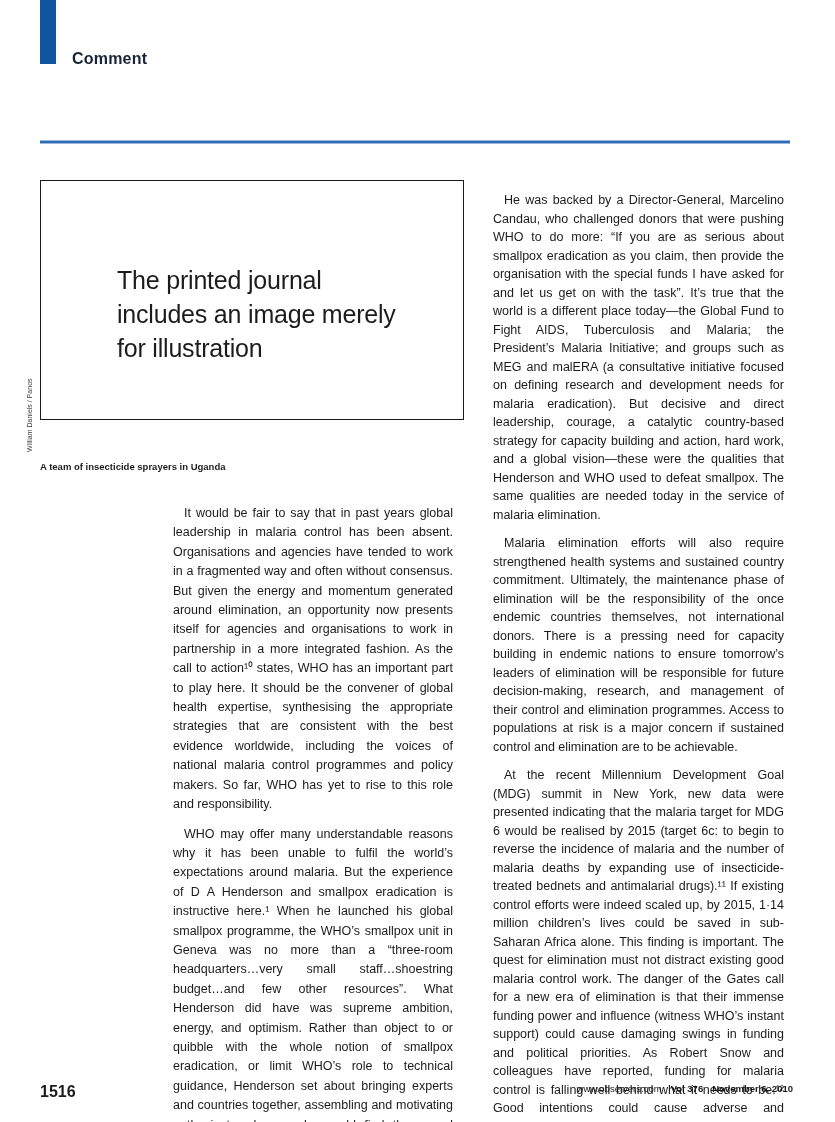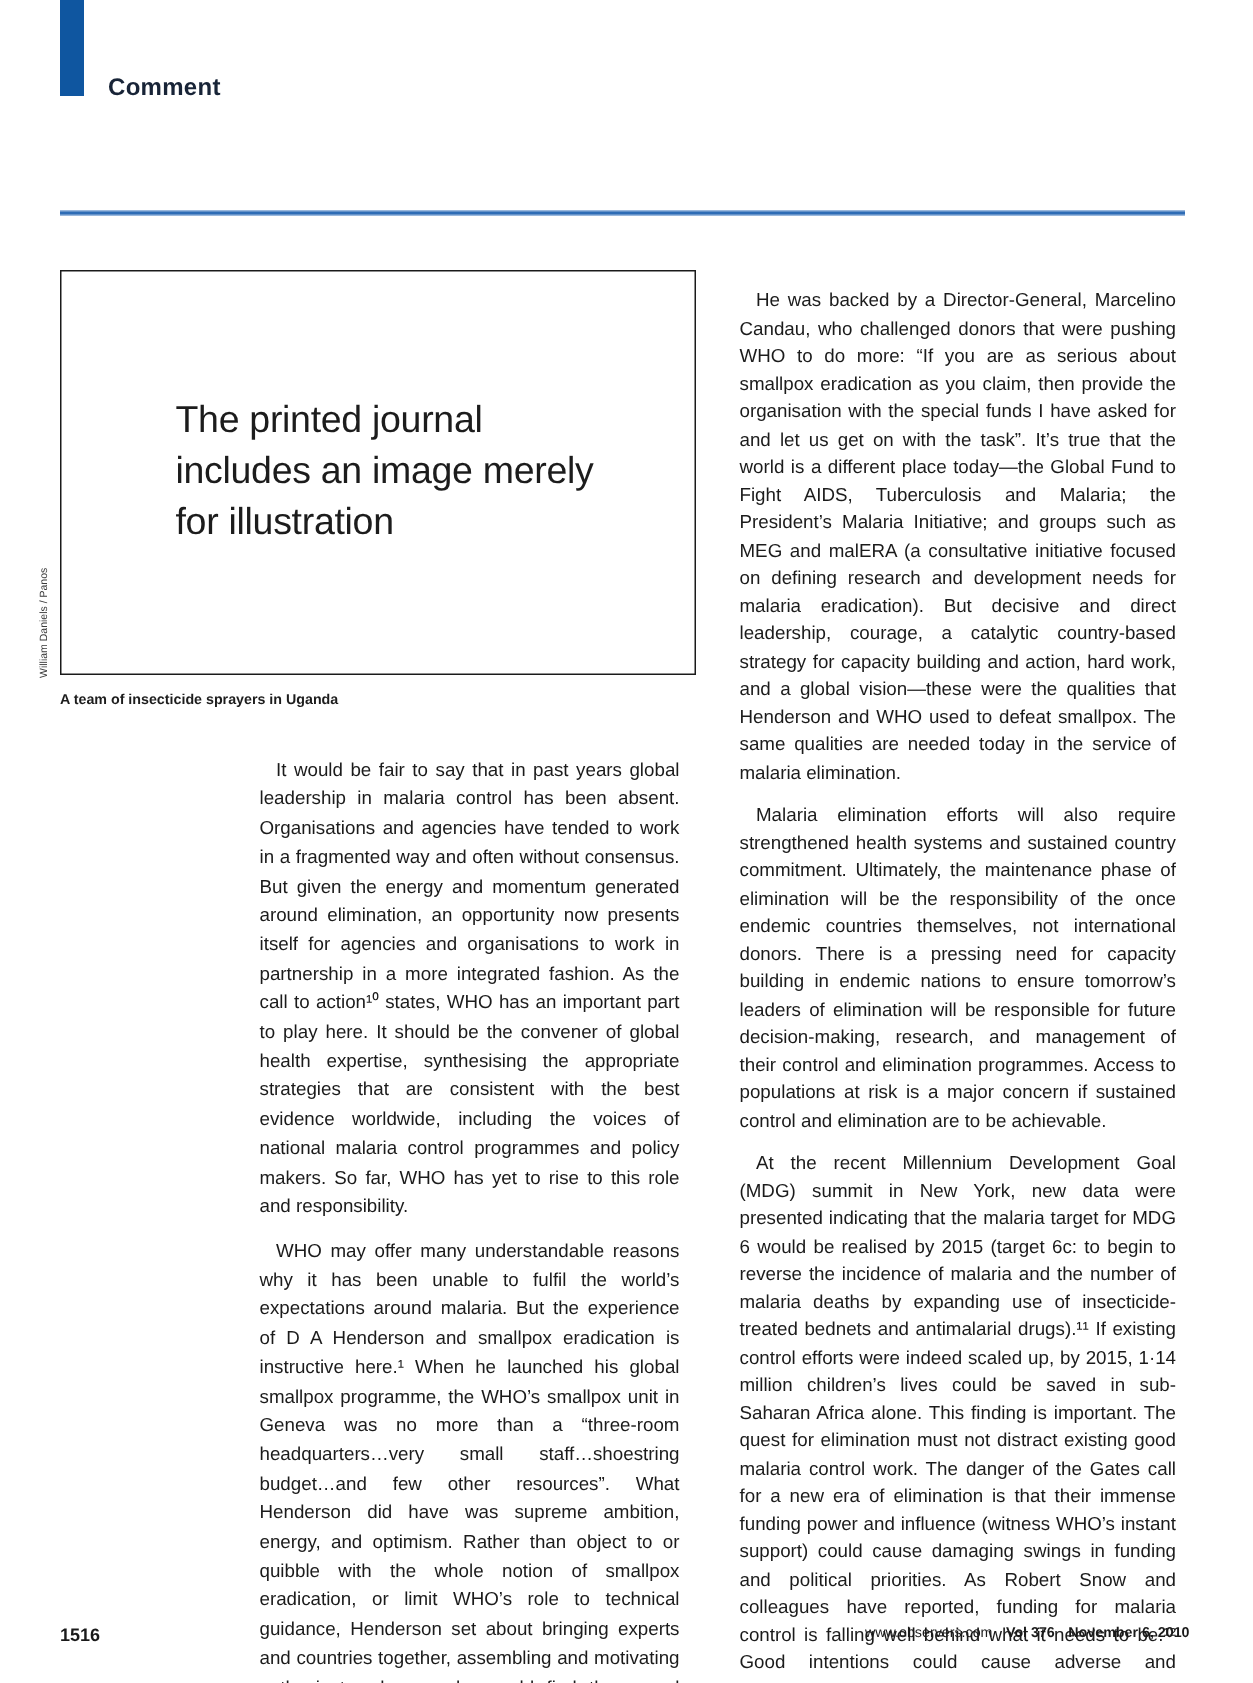--- a/index.html
+++ b/index.html
@@ -36,21 +36,21 @@
     width: 750px; height: 2px;
     background: #2e6cb5;
     border-top: 1px solid #9ab8dd;
     border-bottom: 1px solid #9ab8dd;
   }
 
   
   .figure-box {
     position: absolute;
     left: 40px; top: 180px;
-    width: 424px; height: 270px;
+    width: 424px; height: 240px;
     border: 1px solid #1a1a1a;
     background: #ffffff;
     box-sizing: border-box;
   }
   .figure-text {
     position: absolute;
     left: 76px; top: 82px;
     width: 330px;
     font-size: 25px;
     line-height: 34px;
@@ -93,21 +93,21 @@
   .col-right {
     left: 483px; top: 181px;
     width: 311px;
     line-height: 18.5px;
   }
 
   
   .footer-page-num {
     position: absolute;
     left: 40px; top: 1083px;
-    font-size: 12px;
+    font-size: 16px;
     font-weight: bold;
     color: #1a1a1a;
   }
   .footer-right {
     position: absolute;
     right: 42px; top: 1083px;
     font-size: 9.5px;
     color: #1a1a1a;
   }
   .footer-right .seg { margin-left: 9px; }

